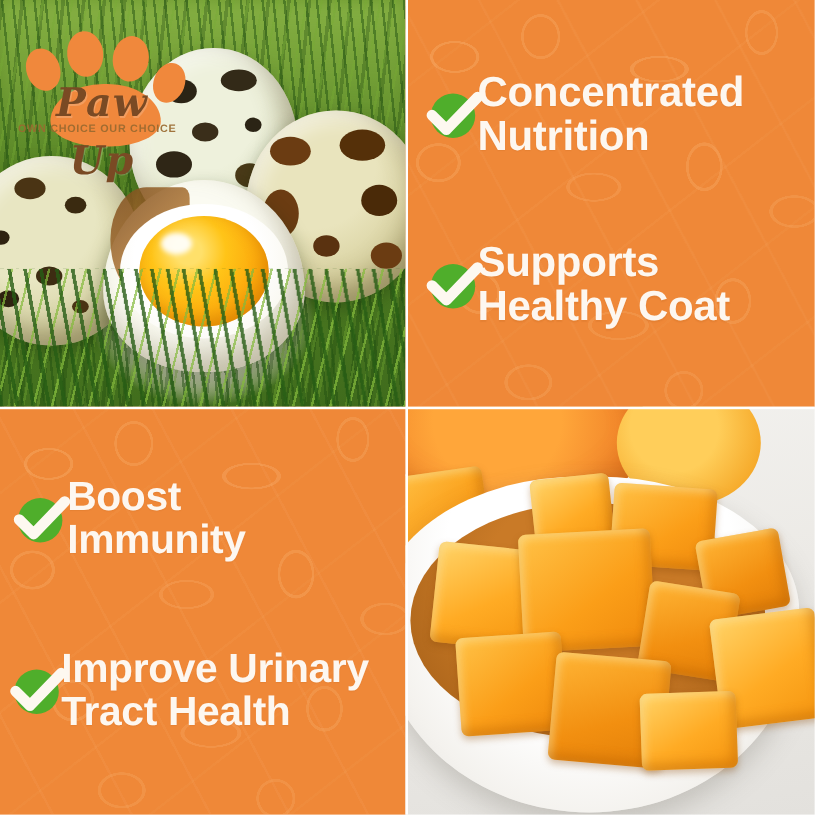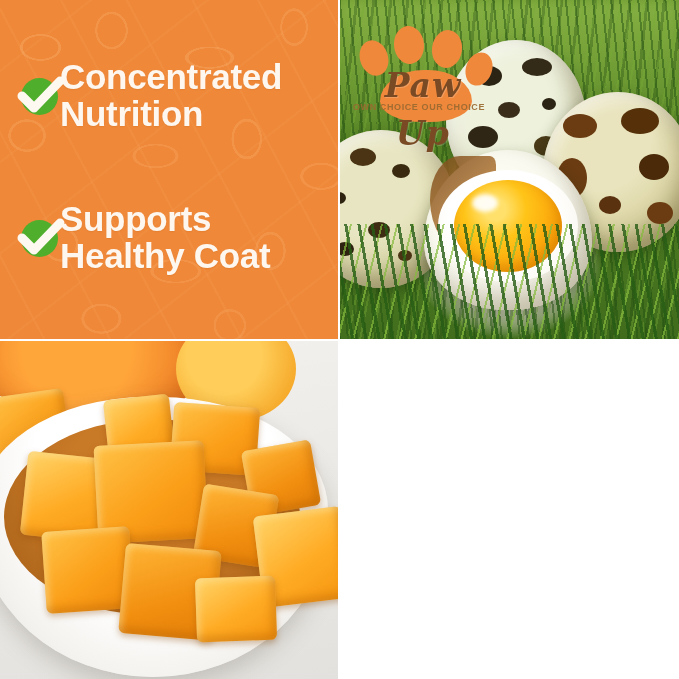--- a/index.html
+++ b/index.html
@@ -172,46 +172,20 @@
 
   
   .seam-v{position:absolute;left:338px;top:0;width:2px;height:679px;background:#ffffff;z-index:5;}
   .seam-h{position:absolute;left:0;top:339px;width:679px;height:2px;background:#ffffff;z-index:5;}
 </style>
 </head>
 <body>
 
 <div id="infographic">
 
-  <div class="panel benefit-panel p-tr">
-    <div class="pattern"></div>
-
-    <div class="benefit-row row-1">
-      <span class="check-badge">
-        <span class="disc"></span>
-        <svg viewBox="0 0 52 52" aria-hidden="true">
-          <path d="M8 27 L20 39 L46 12" fill="none" stroke="#fdf8f0" stroke-width="9" stroke-linecap="round" stroke-linejoin="round"></path>
-        </svg>
-      </span>
-      <span class="benefit-text">Concentrated
-Nutrition</span>
-    </div>
-
-    <div class="benefit-row row-2">
-      <span class="check-badge">
-        <span class="disc"></span>
-        <svg viewBox="0 0 52 52" aria-hidden="true">
-          <path d="M8 27 L20 39 L46 12" fill="none" stroke="#fdf8f0" stroke-width="9" stroke-linecap="round" stroke-linejoin="round"></path>
-        </svg>
-      </span>
-      <span class="benefit-text">Supports
-Healthy Coat</span>
-    </div>
-  </div>
-
   <div class="panel photo-eggs">
     <div class="blur-top"></div>
     <div class="grass"></div>
 
     <div class="egg egg-back">
       <span class="spot" style="left:30px;top:26px;width:26px;height:20px;background:#2b2415;"></span>
       <span class="spot" style="left:76px;top:18px;width:30px;height:18px;background:#332a18;"></span>
       <span class="spot" style="left:52px;top:62px;width:22px;height:16px;background:#3a2e1a;"></span>
       <span class="spot" style="left:96px;top:58px;width:14px;height:12px;background:#2b2415;"></span>
       <span class="spot" style="left:22px;top:86px;width:30px;height:22px;background:#2f2616;"></span>
@@ -252,20 +226,71 @@
           <span class="toe t2"></span>
         <span class="toe t3"></span>
           <span class="toe t4"></span>
         <span class="pad"></span>
       </div>
       <div class="logo-word">Paw Up</div>
       <div class="logo-tagline">OWN CHOICE   OUR CHOICE</div>
     </div>
   </div>
 
+  <div class="panel benefit-panel p-tr">
+    <div class="pattern"></div>
+
+    <div class="benefit-row row-1">
+      <span class="check-badge">
+        <span class="disc"></span>
+        <svg viewBox="0 0 52 52" aria-hidden="true">
+          <path d="M8 27 L20 39 L46 12" fill="none" stroke="#fdf8f0" stroke-width="9" stroke-linecap="round" stroke-linejoin="round"></path>
+        </svg>
+      </span>
+      <span class="benefit-text">Concentrated
+Nutrition</span>
+    </div>
+
+    <div class="benefit-row row-2">
+      <span class="check-badge">
+        <span class="disc"></span>
+        <svg viewBox="0 0 52 52" aria-hidden="true">
+          <path d="M8 27 L20 39 L46 12" fill="none" stroke="#fdf8f0" stroke-width="9" stroke-linecap="round" stroke-linejoin="round"></path>
+        </svg>
+      </span>
+      <span class="benefit-text">Supports
+Healthy Coat</span>
+    </div>
+  </div>
+
+  <div class="panel benefit-panel p-bl">
+    <div class="pattern"></div>
+
+    <div class="benefit-row row-1">
+      <span class="check-badge">
+        <span class="disc"></span>
+        <svg viewBox="0 0 52 52" aria-hidden="true">
+          <path d="M8 27 L20 39 L46 12" fill="none" stroke="#fdf8f0" stroke-width="9" stroke-linecap="round" stroke-linejoin="round"></path>
+        </svg>
+      </span>
+      <span class="benefit-text">Boost
+Immunity</span>
+    </div>
+
+    <div class="benefit-row row-2">
+      <span class="check-badge">
+        <span class="disc"></span>
+        <svg viewBox="0 0 52 52" aria-hidden="true">
+          <path d="M8 27 L20 39 L46 12" fill="none" stroke="#fdf8f0" stroke-width="9" stroke-linecap="round" stroke-linejoin="round"></path>
+        </svg>
+      </span>
+      <span class="benefit-text">Improve Urinary
+Tract Health</span>
+    </div>
+  </div>
 
   <div class="panel photo-pumpkin">
     <div class="pk-whole"></div>
     <div class="pk-whole2"></div>
 
     <div class="cube a" style="left:-10px;top:54px;width:78px;height:72px;transform:rotate(-8deg);"></div>
 
     <div class="pk-bowl">
       <div class="pk-bowl-in"></div>
     </div>

